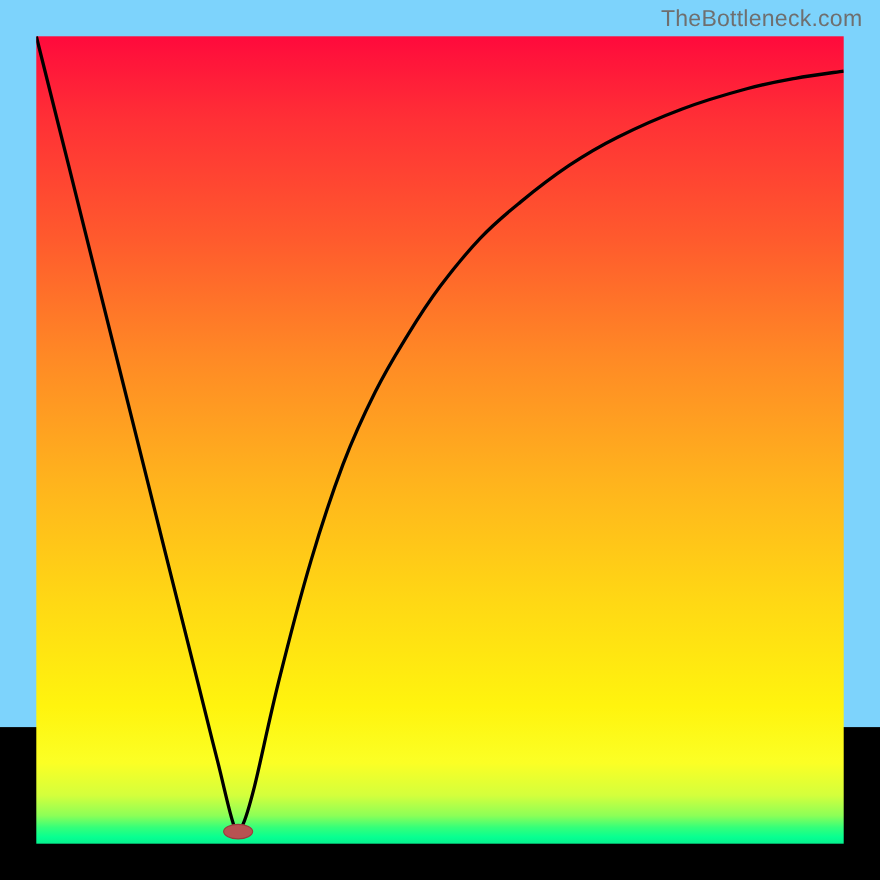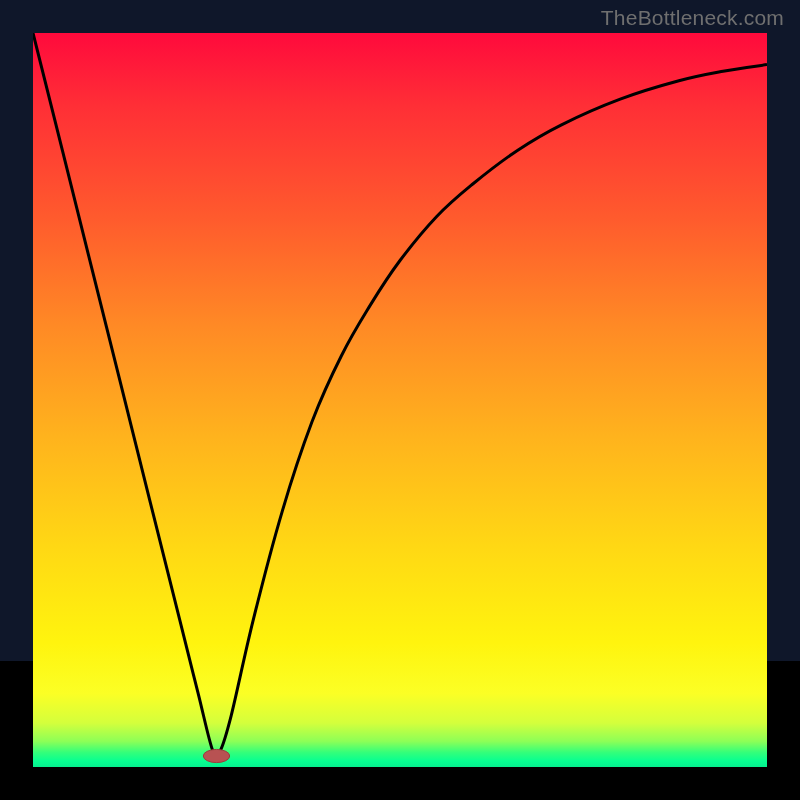--- a/index.html
+++ b/index.html
@@ -8,21 +8,21 @@
     width: 800px;
     height: 800px;
     overflow: hidden;
     background: #000;
     font-family: Arial, Helvetica, sans-serif;
   }
   .frame {
     position: relative;
     width: 800px;
     height: 661px;
-    background: #0f172a;
+    background: #7dd3fc;
   }
   .plot-area {
     position: absolute;
     left: 33px;
     top: 33px;
     width: 734px;
     height: 734px;
     
     background: linear-gradient(
       to bottom,

